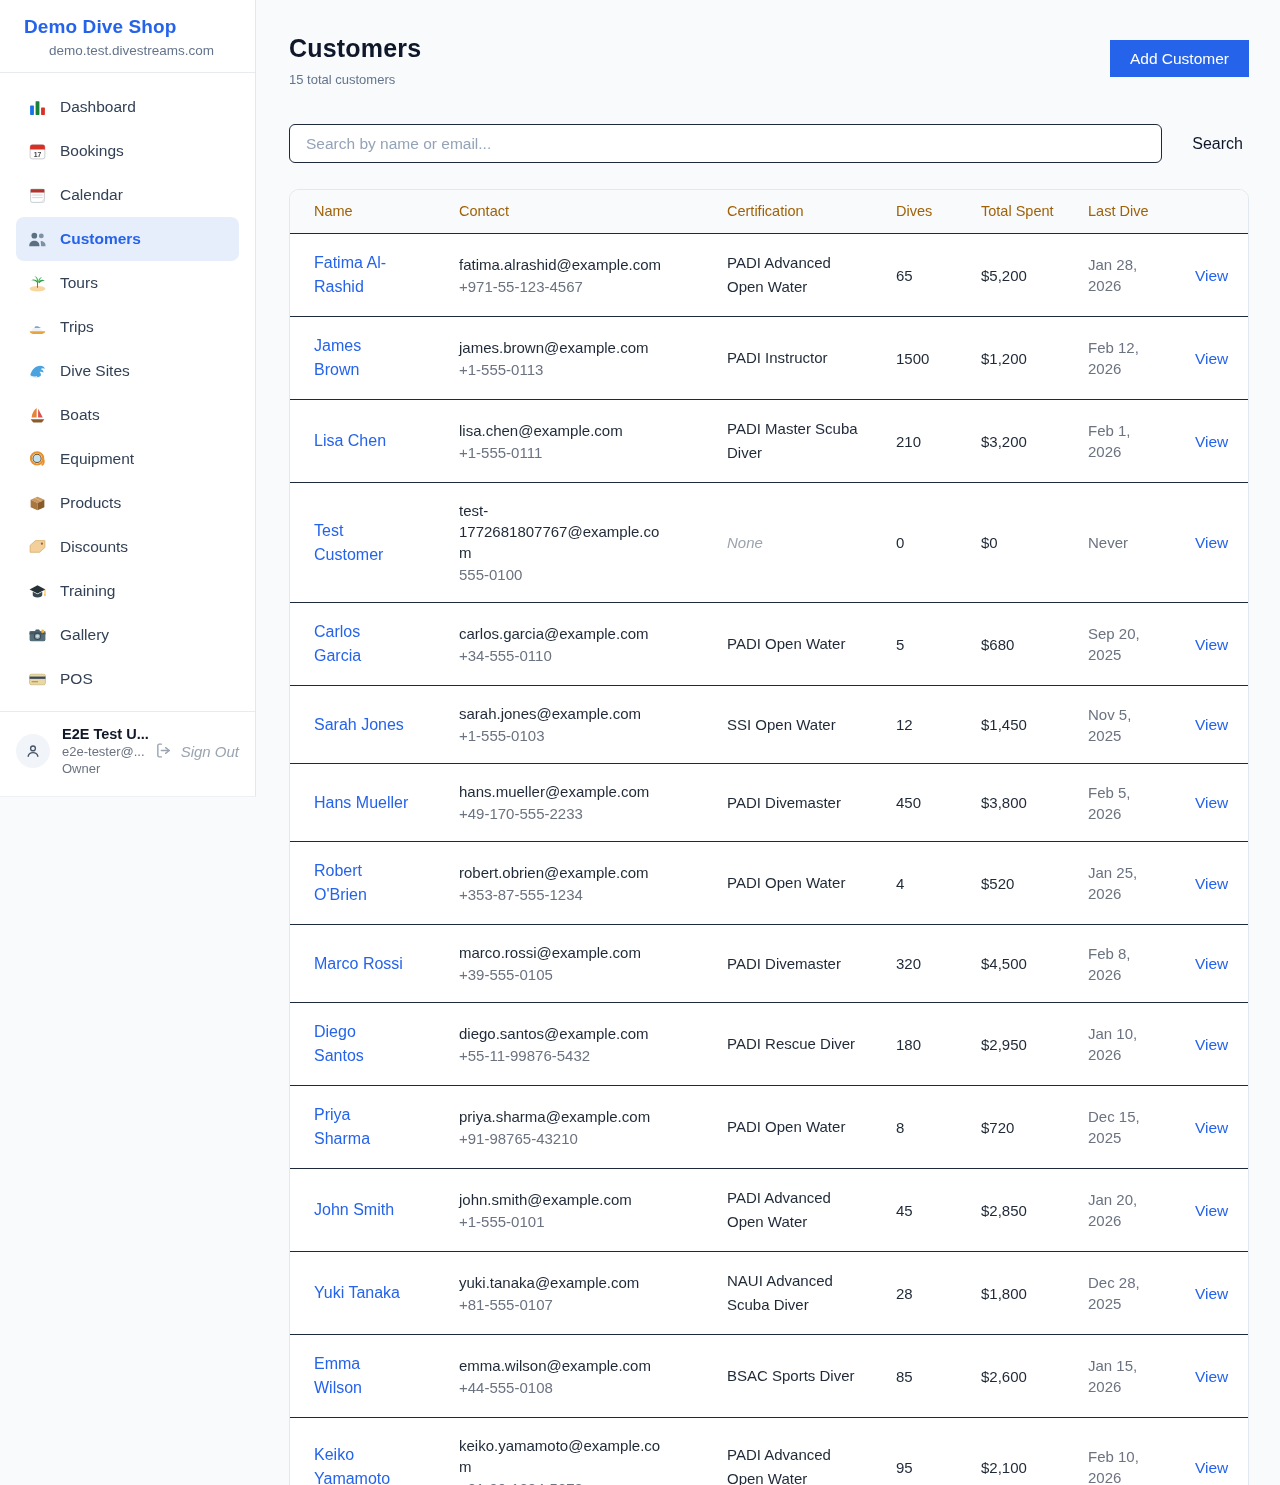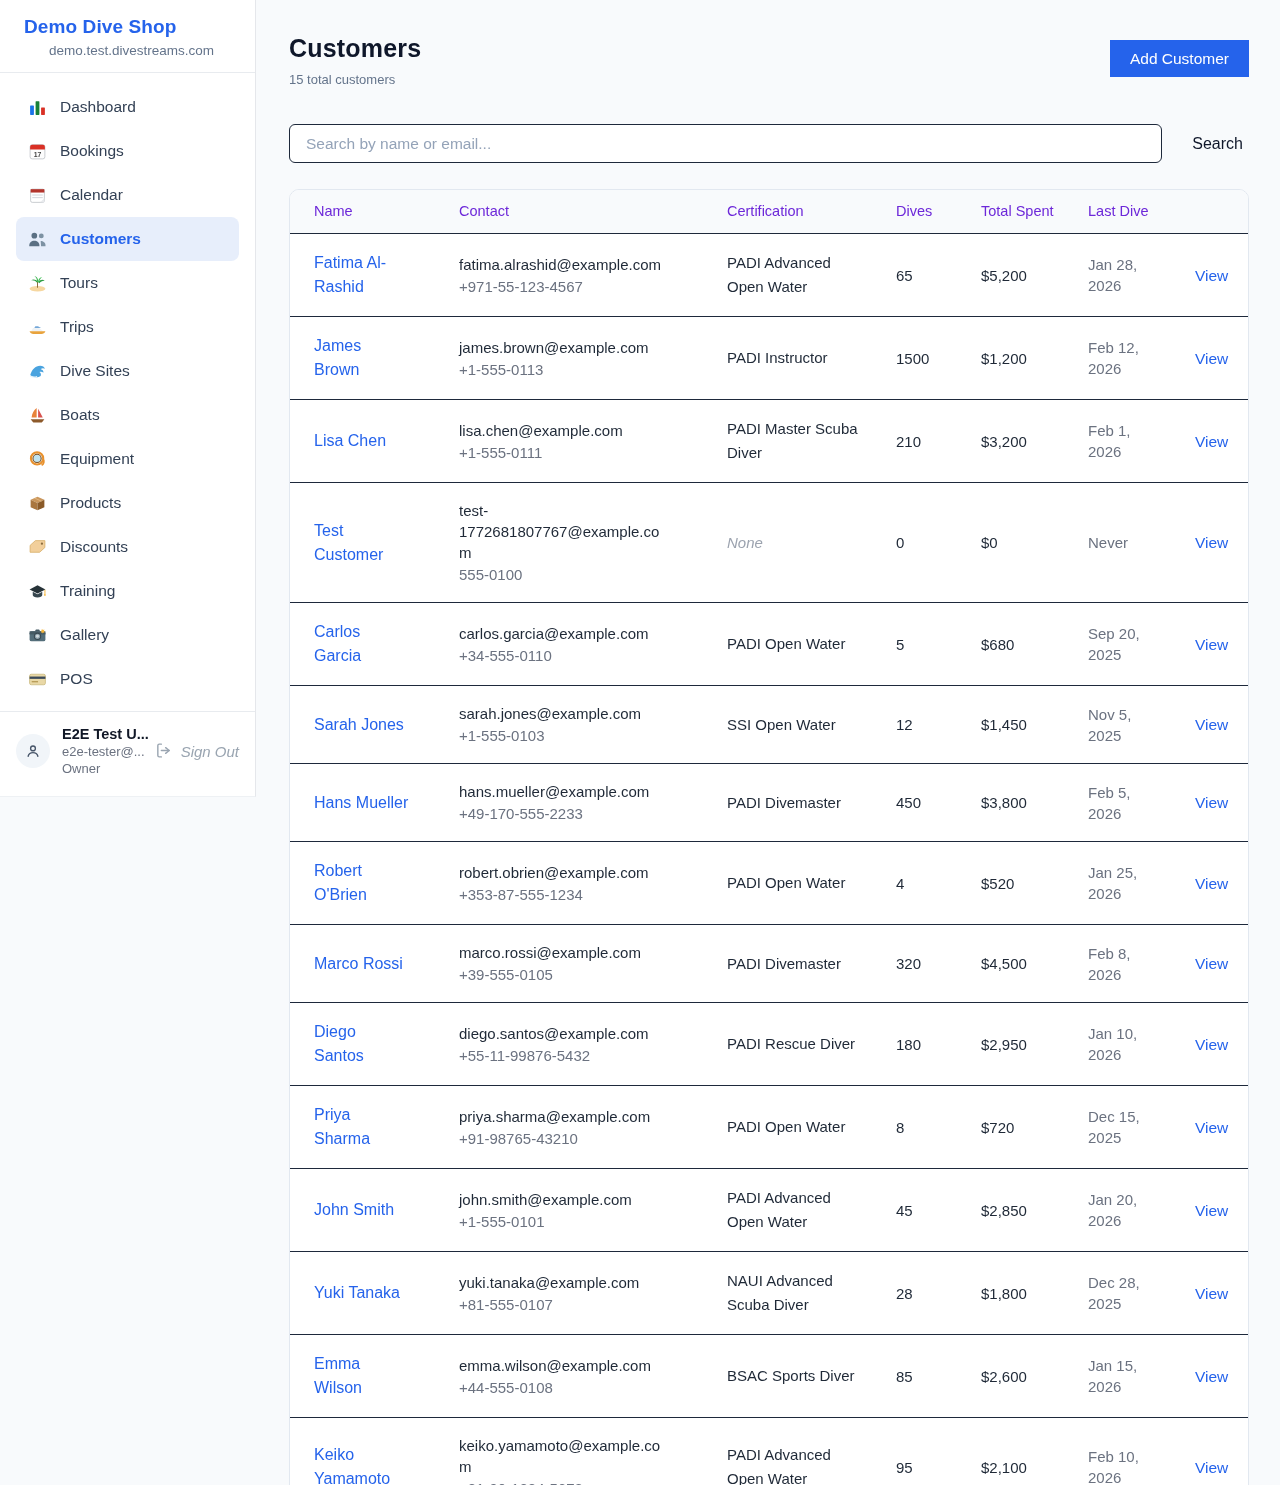--- a/index.html
+++ b/index.html
@@ -79,21 +79,21 @@
     border:1px solid #e2e8f0; border-radius:10px;
     overflow:hidden;
   }
   .trow {
     display:grid;
     grid-template-columns:145px 268px 169px 85px 107px 107px 1fr;
     align-items:center;
   }
   .thead { background:#f8fafc; border-bottom:1px solid #1e293b; }
   .th {
-    color:#6d28d9; font-size:14.5px; font-weight:500;
+    color:#a16207; font-size:14.5px; font-weight:500;
     padding:12px 8px 12px 24px; line-height:19px;
   }
   .row { border-bottom:1px solid #1e293b; }
   .row:last-child { border-bottom:none; }
   .cell { padding:17px 8px 17px 24px; font-size:15px; line-height:21px; }
   .cell.c0 { padding-right:26px; }
   .cell.c1 { padding-right:40px; }
   .name-link {
     color:#2563eb; font-size:16px; font-weight:500;
     line-height:24px; text-decoration:none; cursor:pointer;

